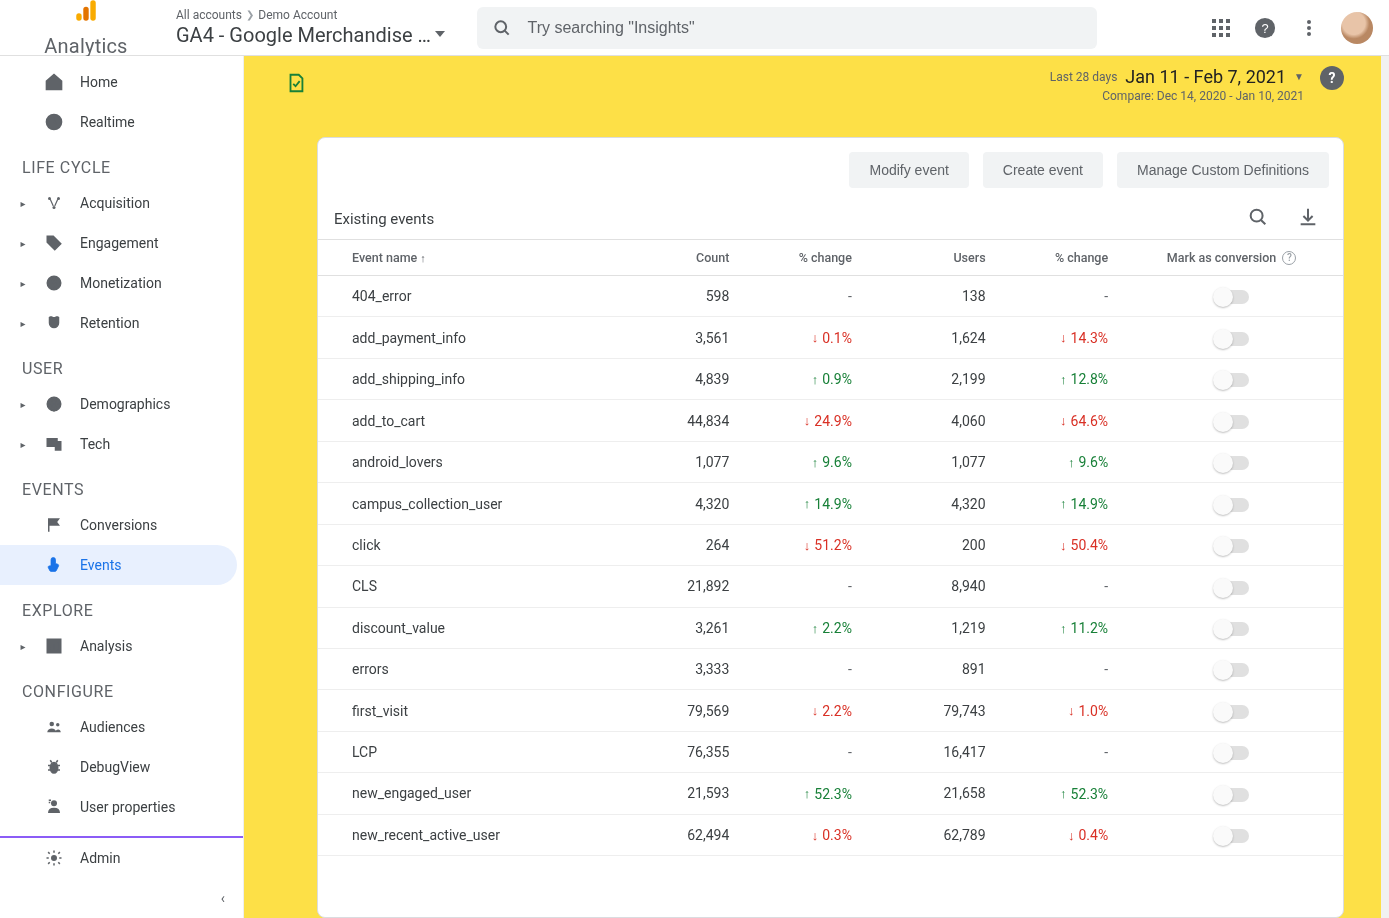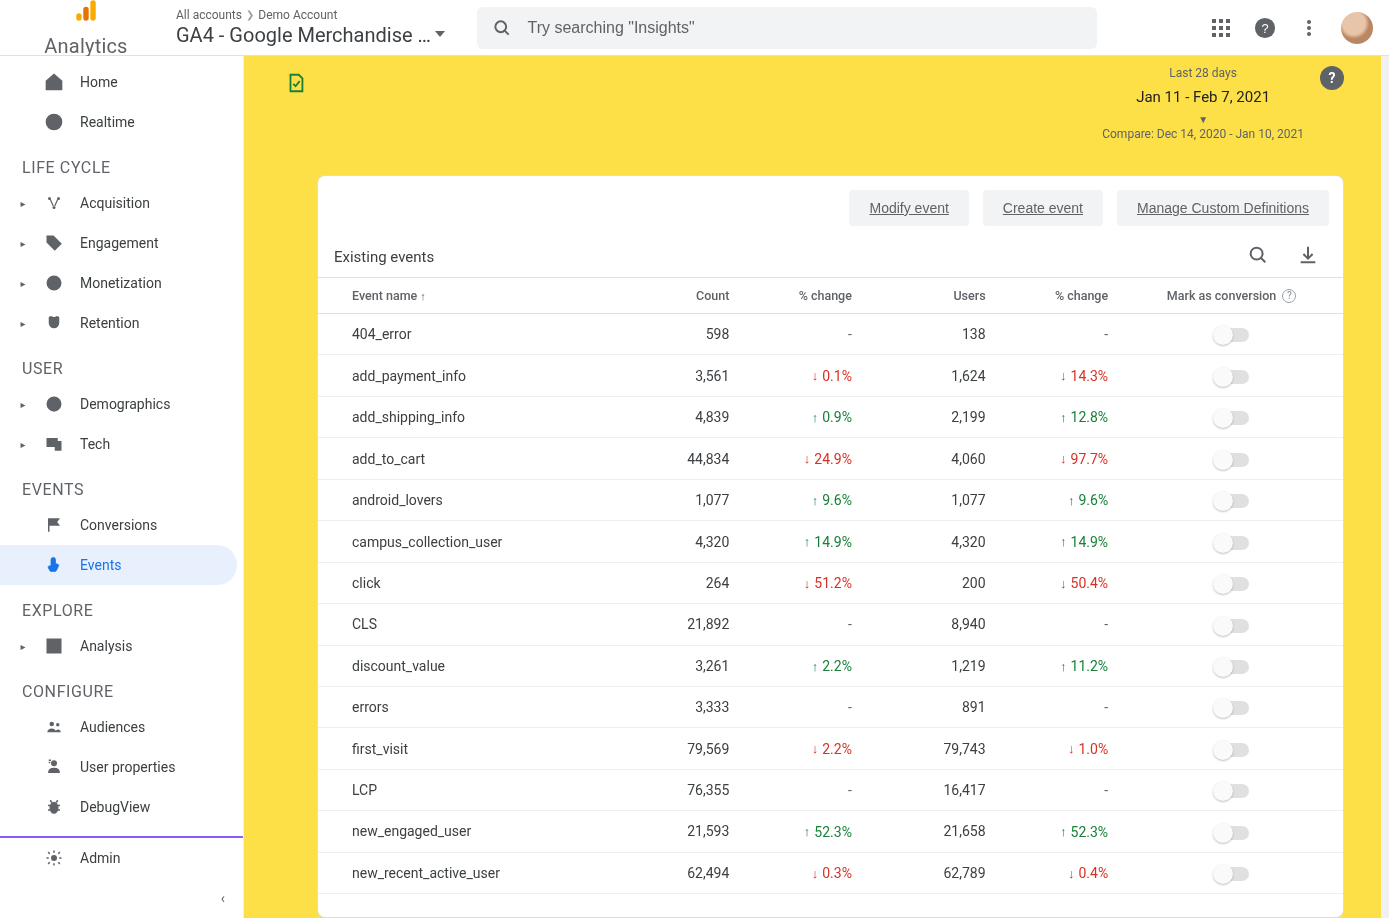--- a/index.html
+++ b/index.html
@@ -84,44 +84,44 @@
     padding: 16px 0 6px 22px;
     text-transform: uppercase;
   }
   .sb-footer { margin-top:auto; border-top:2px solid #8b5cf6; }
   .sb-collapse { height:40px; display:flex; align-items:center; justify-content:flex-end; padding-right:18px; color:#5f6368; cursor:pointer; }
   
   .main { flex:1; display:flex; flex-direction:column; overflow: hidden; }
   .main-top { display:flex; align-items:flex-start; justify-content:space-between; padding: 10px 18px 0 18px; }
   .sample-badge { width:22px; height:22px; margin: 6px 0 0 4px; }
   .date-block { text-align:right; display:flex; flex-direction:column; gap:2px; }
-  .date-main { display:flex; align-items:center; justify-content:flex-end; gap:8px;flex-direction:column; }
+  .date-main { display:flex; align-items:center; justify-content:flex-end; gap:8px; }
   .date-prefix { font-size:12px; color:#5f6368; }
-  .date-range { font-size:15px; color:#222; }
+  .date-range { font-size:18px; color:#222; }
   .date-compare { font-size:12px; color:#5f6368; }
   .help-blob {
     width:24px; height:24px; border-radius:50%;
     background:#5f6368; color:#fff; display:flex; align-items:center; justify-content:center;
     font-size:14px; font-weight:bold; margin-left:16px;
   }
   .date-help-row { display:flex; align-items:flex-start; }
   
   .card {
     margin: 34px 18px 0 54px;
     background:#fff;
     border:1px solid #dadce0;
     border-radius: 8px;
     overflow:hidden;
     flex: 1;
     display:flex; flex-direction:column;
   }
   .card-actions { display:flex; justify-content:flex-end; gap:14px; padding: 14px 14px 12px 14px; }
   .ghost-btn {
     background:#f1f3f4; border:none; color:#5f6368;
-    padding: 10px 20px; border-radius:4px; font-size:14px; cursor: default; text-decoration: underline;
+    padding: 10px 20px; border-radius:4px; font-size:14px; cursor: default;
   }
   .card-subhdr {
     display:flex; align-items:center; justify-content:space-between;
     padding: 6px 24px 8px 16px;
     border-bottom: 1px solid #e0e0e0;
   }
   .subhdr-title { font-size:15px; color:#3c4043; }
   .subhdr-icons { display:flex; gap:28px; color:#5f6368; }
   .subhdr-icons .ic { cursor:pointer; }
   
@@ -366,36 +366,36 @@
             <circle cx="17" cy="9" r="2.3"></circle>
             <path d="M3 19c0-3 3-5 6-5s6 2 6 5M14 19c0-2 1.5-3.7 3.5-3.7S21 17 21 19"></path>
           </svg>
         </span>
       <span>Audiences</span>
     </div>
     <div class="sb-item nocaret">
       <span class="sb-caret-col"></span>
       <span class="sb-ic">
           <svg width="18" height="18" viewBox="0 0 24 24" fill="none" stroke="#5f6368" stroke-width="2">
+            <ellipse cx="12" cy="13" rx="5" ry="7"></ellipse>
+            <path d="M7 10H4M17 10h3M7 16H4M17 16h3M9 6l-2-3M15 6l2-3M12 6v14"></path>
+          </svg>
+        </span>
+      <span>DebugView</span>
+    </div>
+    <div class="sb-item nocaret">
+      <span class="sb-caret-col"></span>
+      <span class="sb-ic">
+          <svg width="18" height="18" viewBox="0 0 24 24" fill="none" stroke="#5f6368" stroke-width="2">
             <circle cx="12" cy="7" r="3"></circle>
             <path d="M5 20c0-4 3-6 7-6s7 2 7 6"></path>
             <path d="M5 3h3M5 6h2"></path>
           </svg>
         </span>
       <span>User properties</span>
-    </div>
-    <div class="sb-item nocaret">
-      <span class="sb-caret-col"></span>
-      <span class="sb-ic">
-          <svg width="18" height="18" viewBox="0 0 24 24" fill="none" stroke="#5f6368" stroke-width="2">
-            <ellipse cx="12" cy="13" rx="5" ry="7"></ellipse>
-            <path d="M7 10H4M17 10h3M7 16H4M17 16h3M9 6l-2-3M15 6l2-3M12 6v14"></path>
-          </svg>
-        </span>
-      <span>DebugView</span>
     </div>
 
     <div class="sb-footer">
       <div class="sb-item nocaret">
         <span class="sb-caret-col"></span>
         <span class="sb-ic">
             <svg width="18" height="18" viewBox="0 0 24 24" fill="none" stroke="#5f6368" stroke-width="2">
               <circle cx="12" cy="12" r="3"></circle>
               <path d="M12 2v3M12 19v3M4.2 4.2l2.1 2.1M17.7 17.7l2.1 2.1M2 12h3M19 12h3M4.2 19.8l2.1-2.1M17.7 6.3l2.1-2.1"></path>
             </svg>
@@ -511,21 +511,21 @@
               <tr>
                 <td class="col-name">add_to_cart</td>
                 <td class="col-count">44,834</td>
                 <td class="col-change"><span class="chg down">
                     <span class="chg-arrow">↓</span>
                     <span>24.9%</span>
                   </span></td>
                 <td class="col-users">4,060</td>
                 <td class="col-change"><span class="chg down">
                     <span class="chg-arrow">↓</span>
-                    <span>97.7%</span>
+                    <span>64.6%</span>
                   </span></td>
                 <td class="col-mark"><span class="toggle"></span></td>
               </tr>
               <tr>
                 <td class="col-name">android_lovers</td>
                 <td class="col-count">1,077</td>
                 <td class="col-change"><span class="chg up">
                     <span class="chg-arrow">↑</span>
                     <span>9.6%</span>
                   </span></td>

